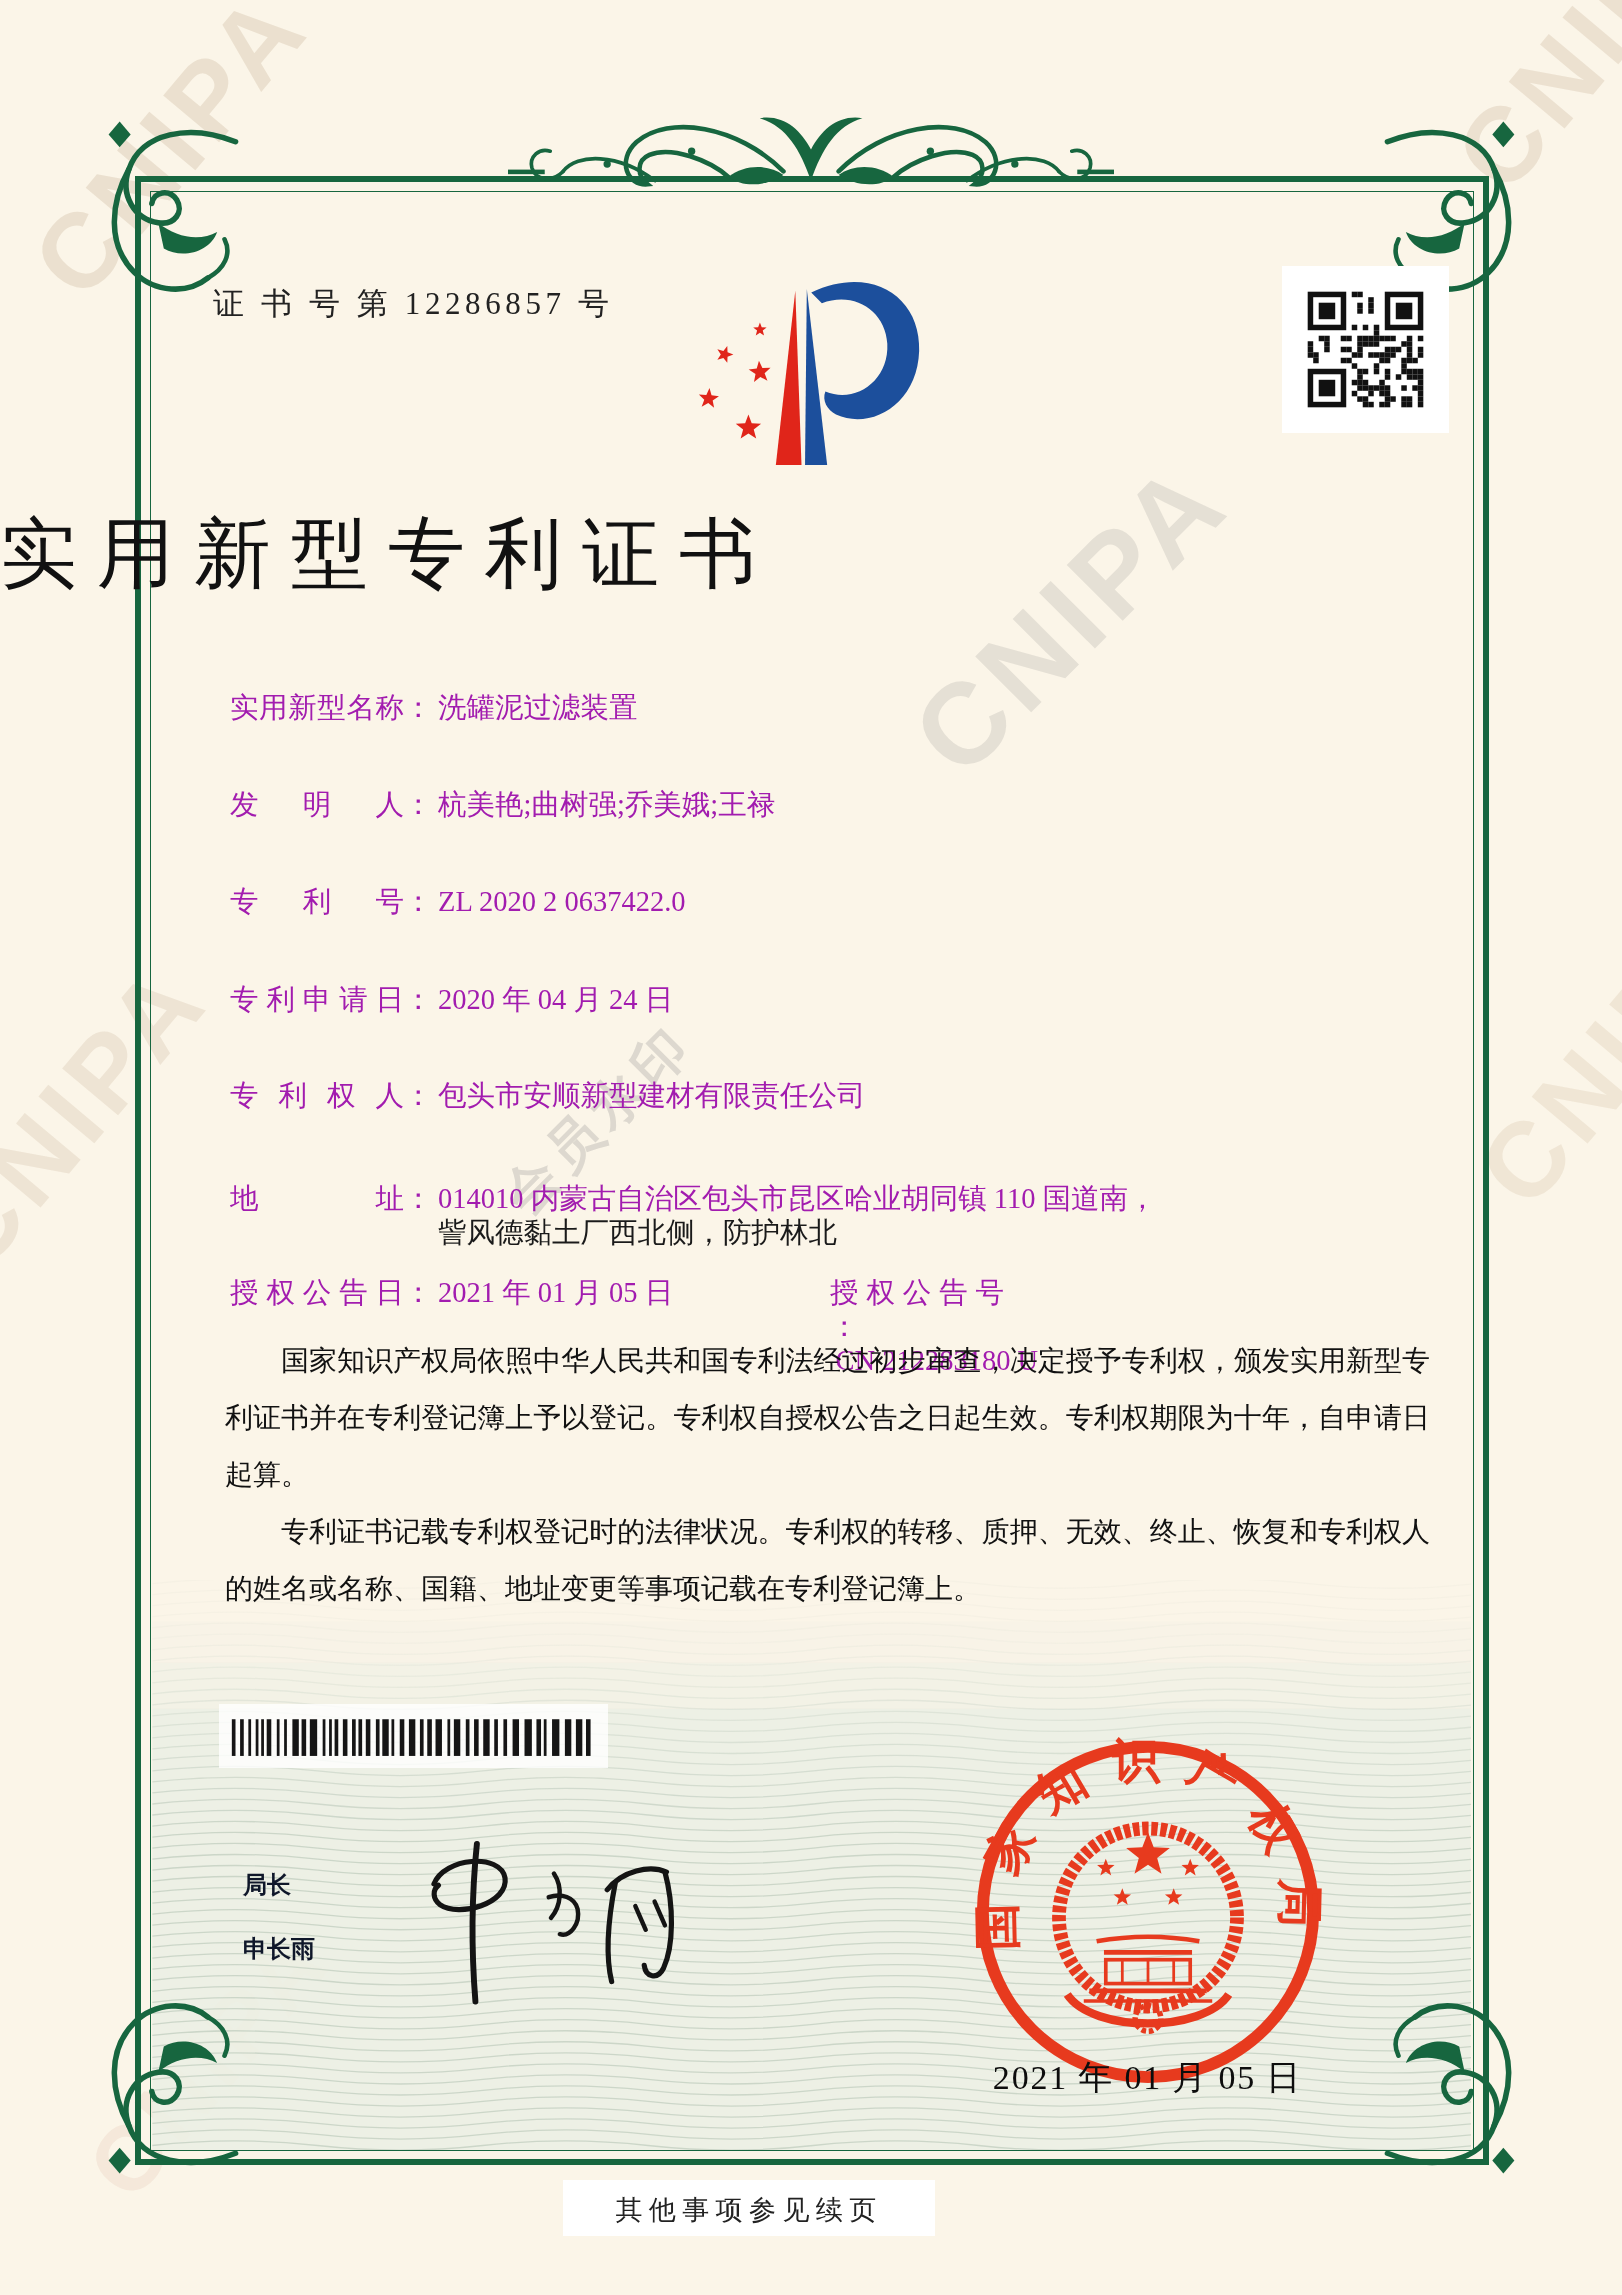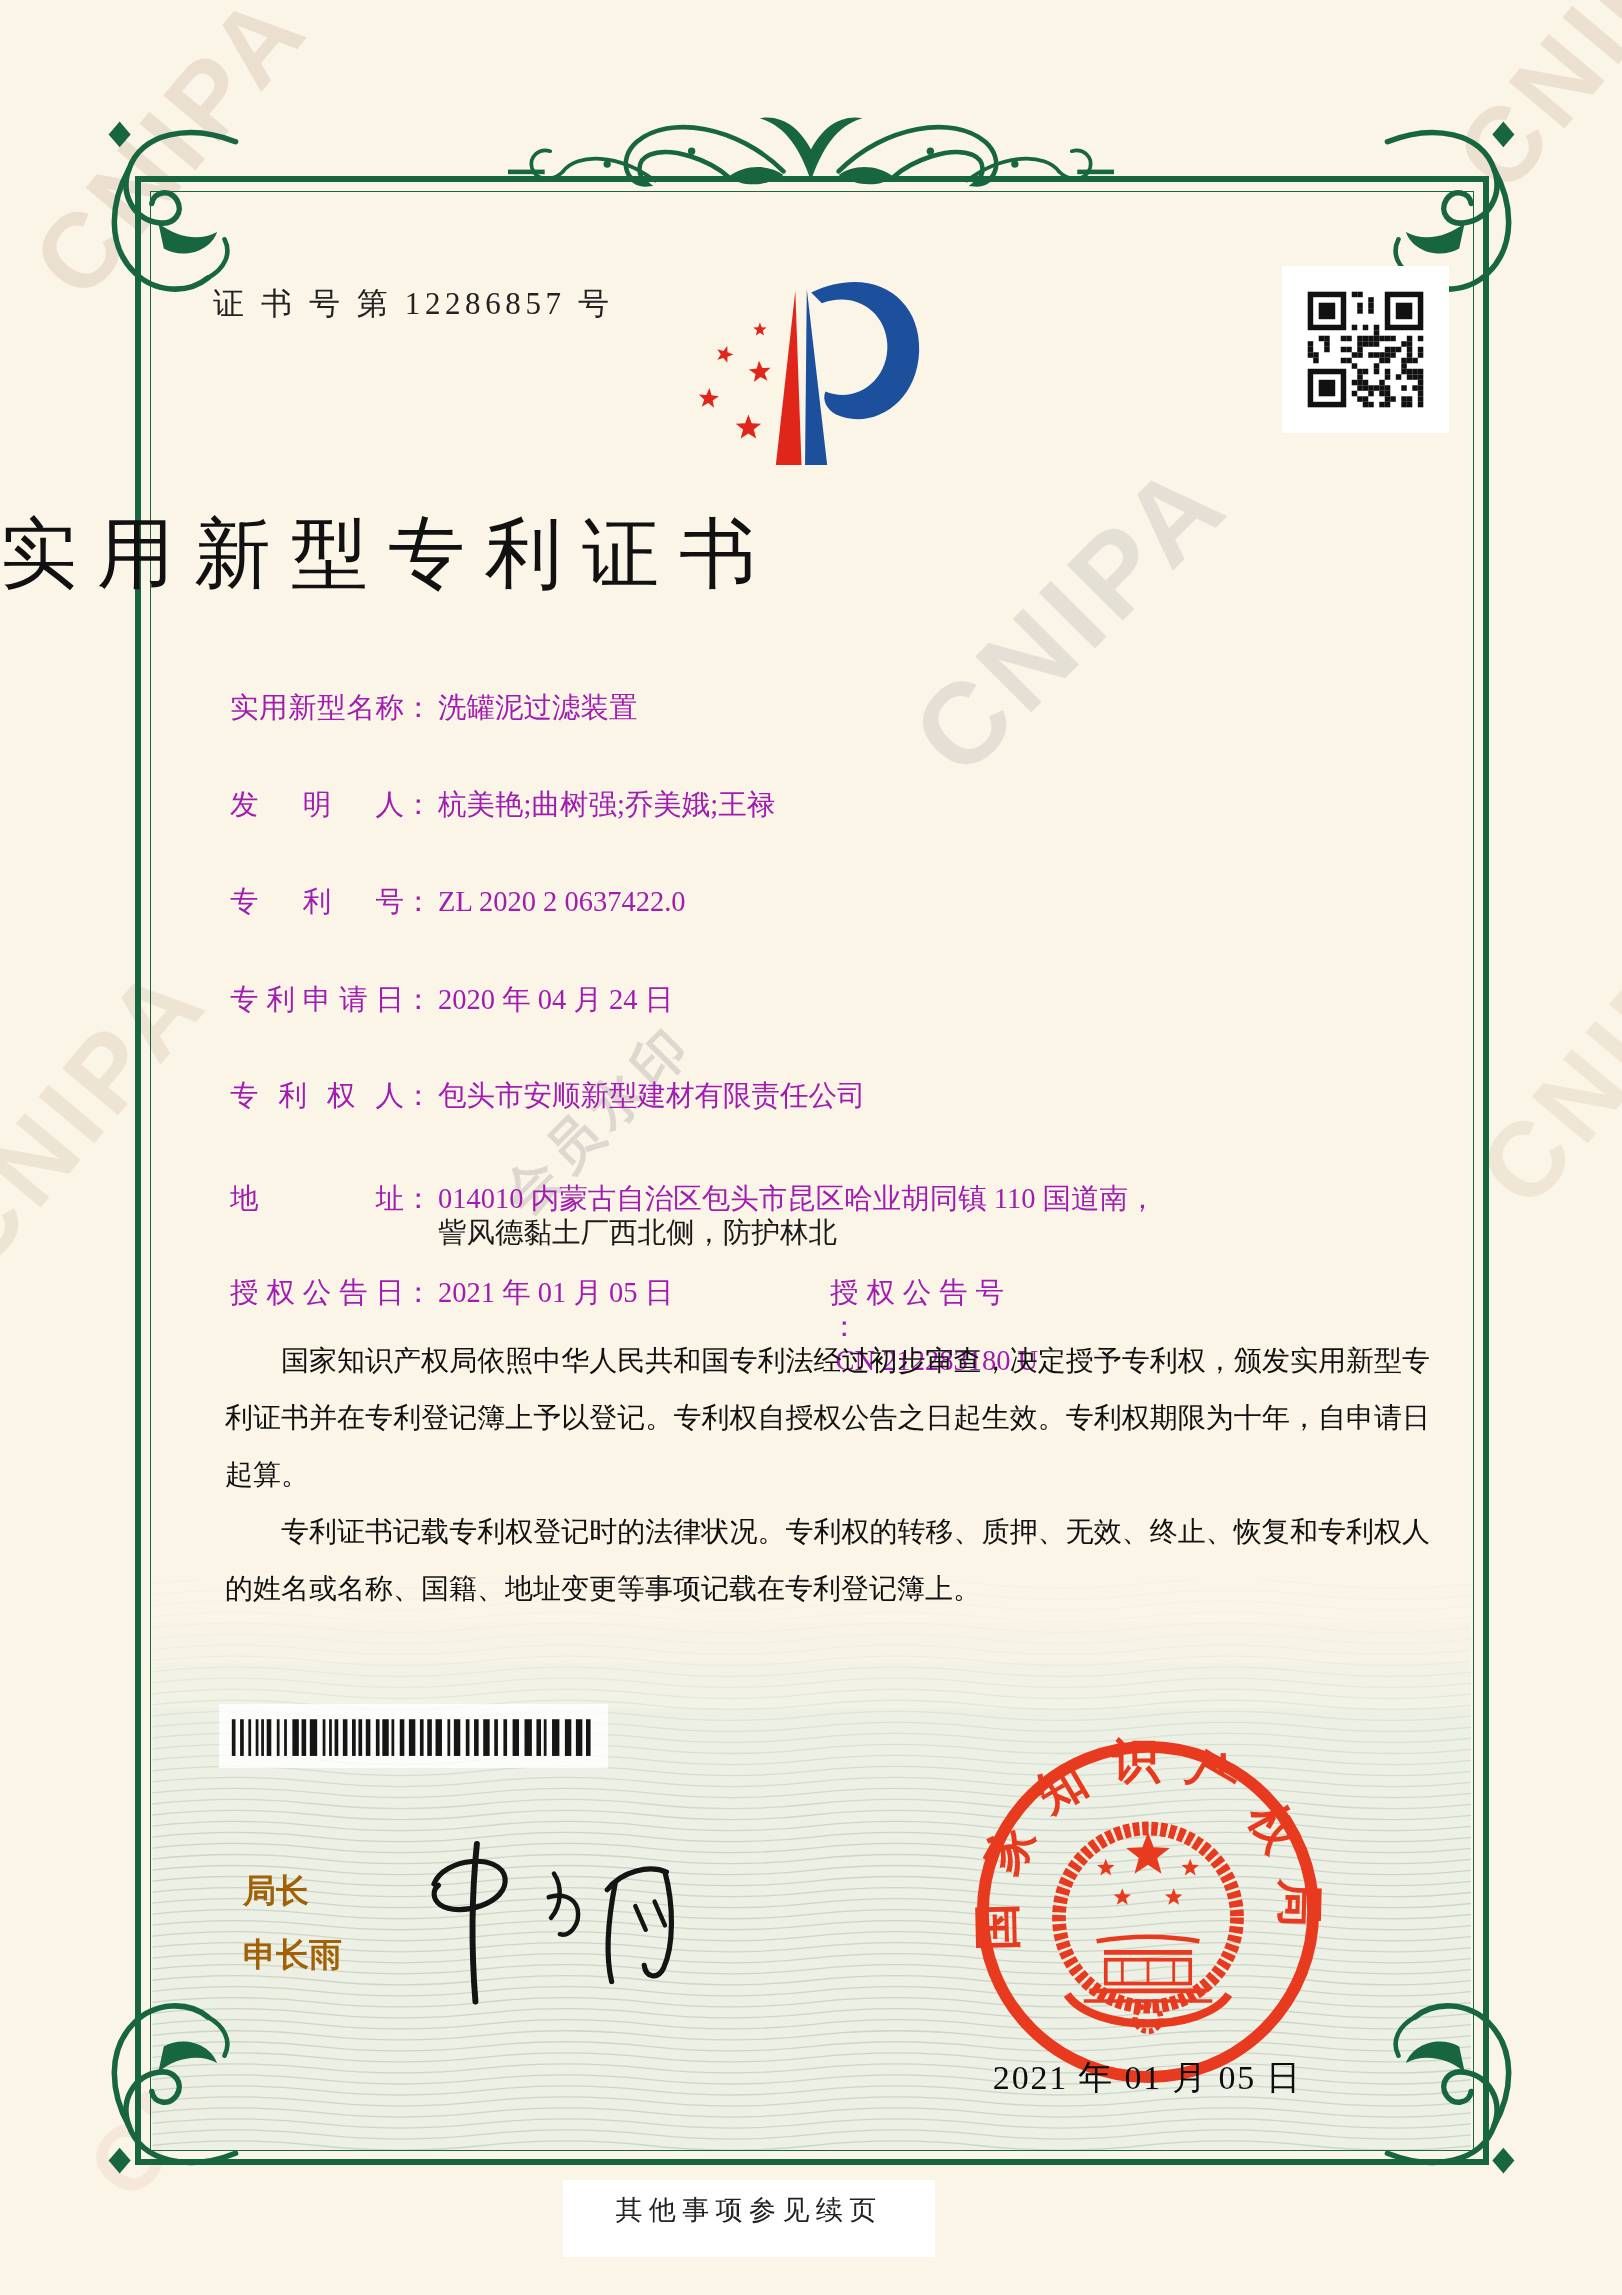--- a/index.html
+++ b/index.html
@@ -20,24 +20,24 @@
   .flabel{display:inline-block;width:174px;text-align:justify;text-align-last:justify;}
   .fcolon{display:inline-block;width:28.5px;}
   .fvalue{margin-left:5.5px;white-space:nowrap;}
   .addr2{left:438px;font-size:28.5px;line-height:34px;}
   .grow2{left:830px;flex-direction:column;}
   
   .paras{left:225px;top:1332px;width:1205px;font-size:28px;line-height:57px;text-align:justify;color:#111;}
   .paras p{margin:0;text-indent:2em;}
   
   .bcback{left:219px;top:1704px;width:389px;height:64px;background:rgba(255,255,255,.8);}
-  .officer{font-family:Liberation Mono, monospace;font-weight:bold;font-size:33px;color:#a16207;}
+  .officer{font-family:Liberation Mono, monospace;font-weight:bold;font-size:24px;color:#0f172a;}
   .sealdate{left:984px;top:2055px;width:327px;text-align:center;font-size:34px;letter-spacing:1.8px;color:#0d0d0d;}
   .pagefooter{left:535px;top:2103px;width:487px;text-align:center;font-size:27px;letter-spacing:2.8px;color:#222;}
-  .contstrip{left:563px;top:2180px;width:372px;height:77px;background:#ffffff;}
+  .contstrip{left:563px;top:2180px;width:372px;height:56px;background:#ffffff;}
   .conttext{width:100%;text-align:center;line-height:61px;font-size:27px;letter-spacing:6.4px;color:#222;}
   .qrbox{left:1282px;top:266px;width:167px;height:167px;background:#ffffff;}
   .corner-svg{position:absolute;width:184px;height:184px;}
   .c-tr{transform:scaleX(-1);} .c-bl{transform:scaleY(-1);} .c-br{transform:scale(-1,-1);}
 </style>
 </head>
 <body>
 
 <div class="page">
 

